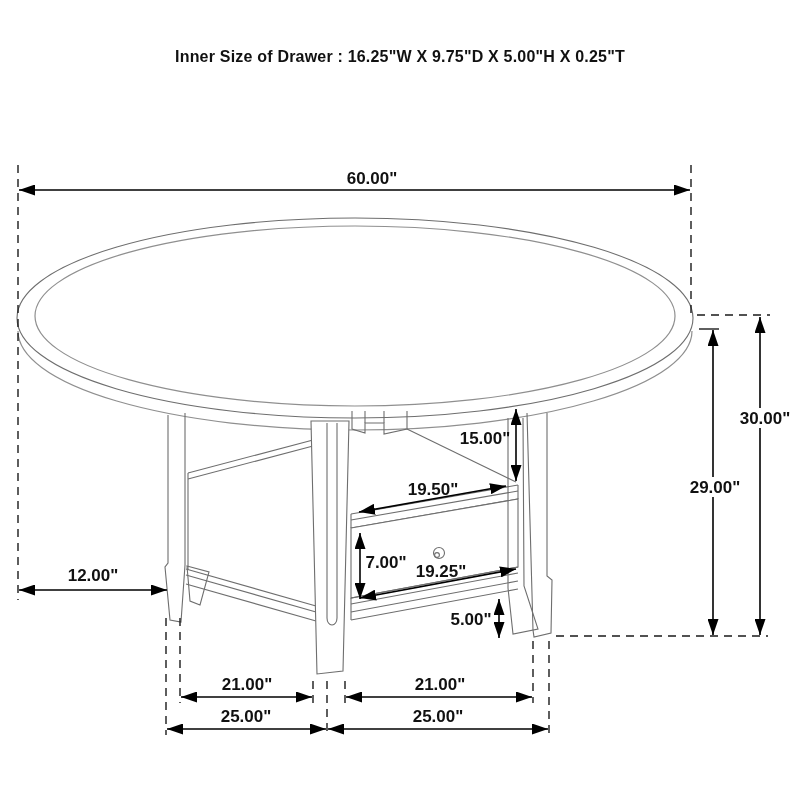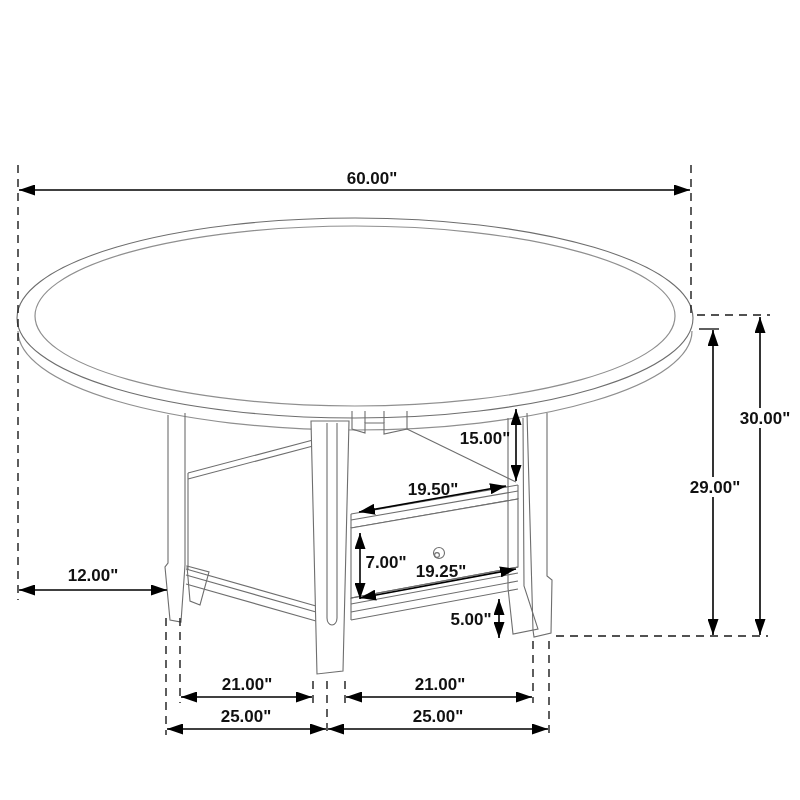--- a/index.html
+++ b/index.html
@@ -18,20 +18,21 @@
   .top{stroke:#8f8f8f;stroke-width:1.2;fill:none;}
   .dim{stroke:#000;stroke-width:1.6;fill:none;}
   .ext{stroke:#1a1a1a;stroke-width:1.4;fill:none;stroke-dasharray:8 6;}
   .tick{stroke:#1a1a1a;stroke-width:1.4;fill:none;}
 </style>
 </head>
 <body>
 
 <div class="page">
 
+  <div class="title">Inner Size of Drawer : 16.25"W X 9.75"D X 5.00"H X 0.25"T</div>
 
   <svg width="800" height="800" viewBox="0 0 800 800">
     <defs>
       <marker id="arr" markerUnits="userSpaceOnUse" markerWidth="17" markerHeight="11" refX="16" refY="5.5" orient="auto-start-reverse">
         <path d="M16,0 L0,5.5 L16,11 z" fill="#000" transform="rotate(180 8 5.5)"></path>
       </marker>
     </defs>
 
     <g>
       <path class="top" d="M 18,331 A 337,99 0 0 0 692,331"></path>

